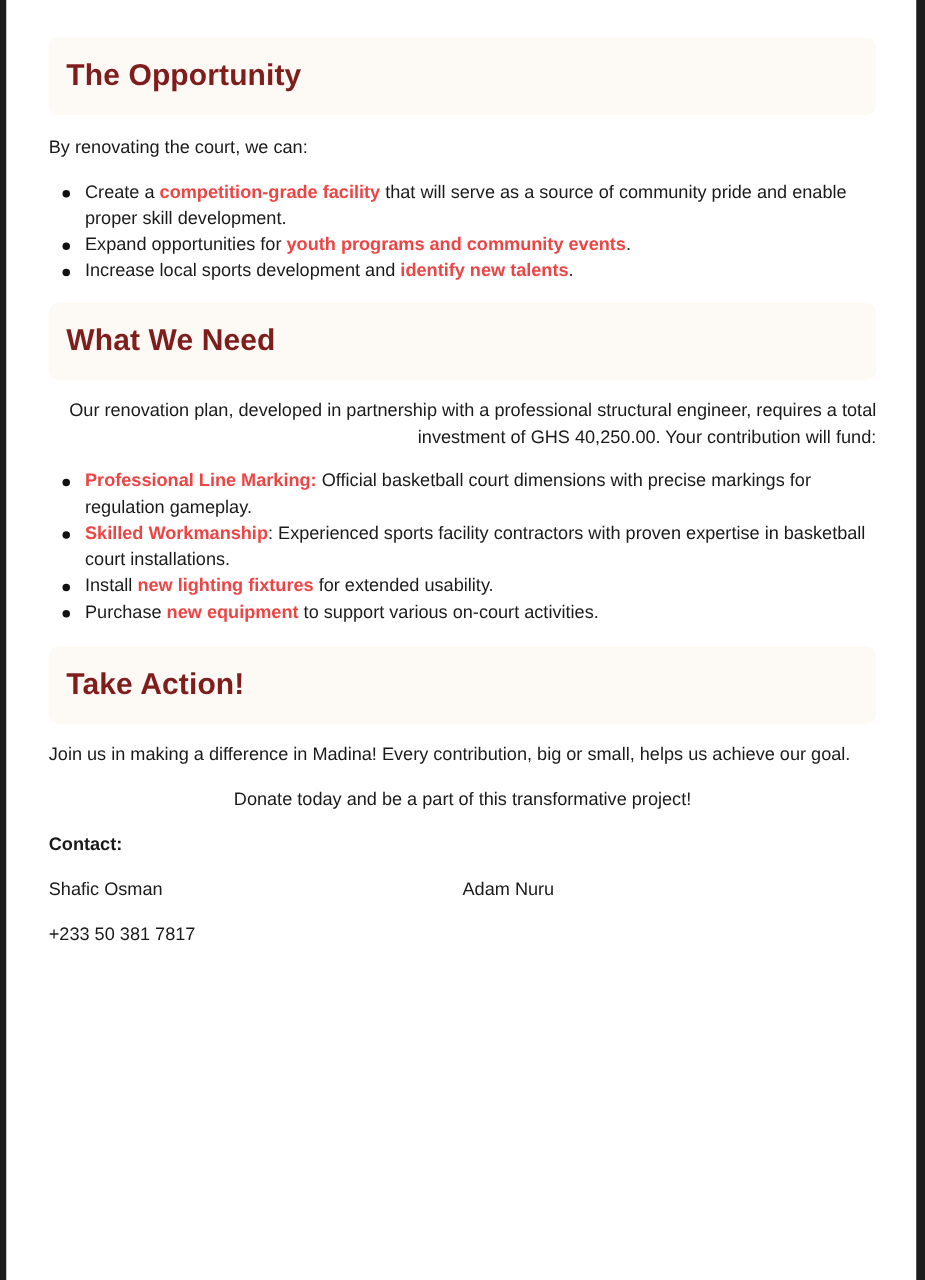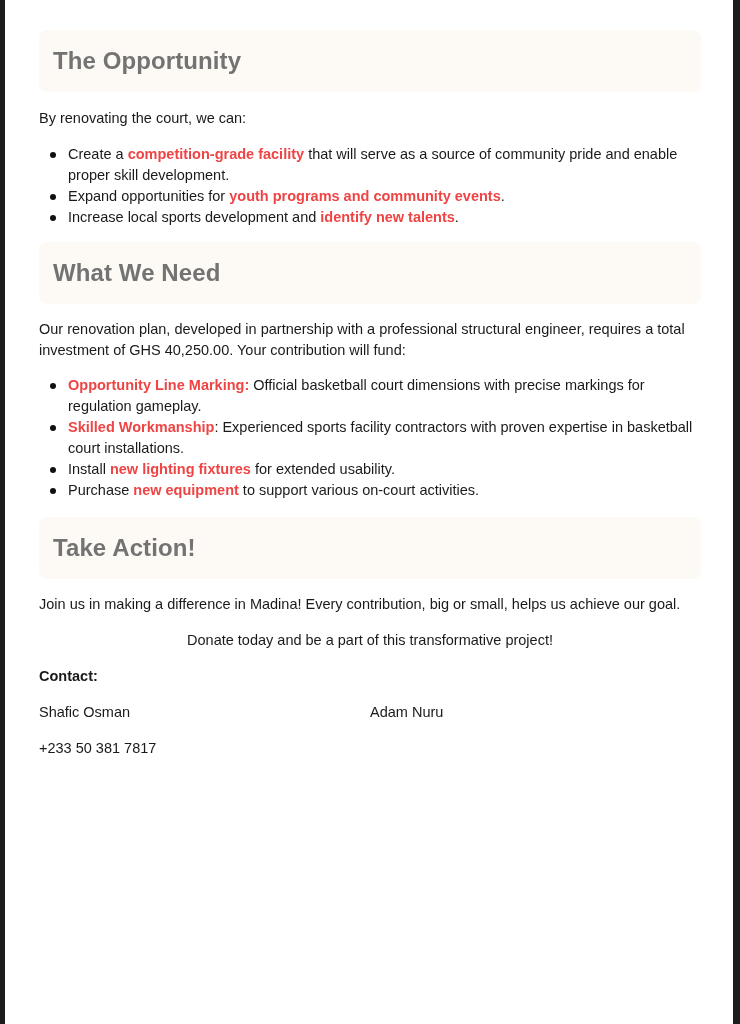--- a/index.html
+++ b/index.html
@@ -32,21 +32,21 @@
       height: 62px;
       display: flex;
       align-items: center;
       padding-left: 14px;
       box-sizing: border-box;
     }
     .section-header h2 {
       margin: 0;
       font-size: 24px;
       font-weight: bold;
-      color: #737373;
+      color: #7f1d1d;
       letter-spacing: 0.1px;
     }
     p {
       margin: 0;
       font-size: 14.5px;
       line-height: 21px;
     }
     ul {
       margin: 0;
       padding: 0 0 0 29px;
@@ -64,21 +64,21 @@
       top: 8px;
       width: 6px;
       height: 6px;
       border-radius: 50%;
       background: #111111;
     }
     b { font-weight: bold; color: #ef4444; }
     .intro1 { margin-top: 16px; }
     .list1 { margin-top: 15px; }
     .sec2 { margin-top: 14px; }
-    .intro2 { margin-top: 15px; }
+    .intro2 { margin-top: 15px; text-align: right; }
     .list2 { margin-top: 14px; }
     .sec3 { margin-top: 16px; }
     .take1 { margin-top: 15px; }
     .take2 { margin-top: 15px; font-weight: normal; text-align: center; }
     .contact-label { margin-top: 15px; font-weight: bold; }
     .contacts {
       display: flex;
       margin-top: 15px;
       justify-content: space-between;
     }
@@ -101,21 +101,21 @@
       <li><span>Create a </span><b>competition-grade facility</b><span> that will serve as a source of community pride and enable proper skill development.</span></li>
       <li><span>Expand opportunities for </span><b>youth programs and community events</b><span>.</span></li>
       <li><span>Increase local sports development and </span><b>identify new talents</b><span>.</span></li>
     </ul>
 
     <div class="section-header sec2">
       <h2>What We Need</h2>
     </div>
     <p class="intro2">Our renovation plan, developed in partnership with a professional structural engineer, requires a total investment of GHS 40,250.00. Your contribution will fund:</p>
     <ul class="list2">
-      <li><span></span><b>Opportunity Line Marking:</b><span> Official basketball court dimensions with precise markings for regulation gameplay.</span></li>
+      <li><span></span><b>Professional Line Marking:</b><span> Official basketball court dimensions with precise markings for regulation gameplay.</span></li>
       <li><span></span><b>Skilled Workmanship</b><span>: Experienced sports facility contractors with proven expertise in basketball court installations.</span></li>
       <li><span>Install </span><b>new lighting fixtures</b><span> for extended usability.</span></li>
       <li><span>Purchase </span><b>new equipment</b><span> to support various on-court activities.</span></li>
     </ul>
 
     <div class="section-header sec3">
       <h2>Take Action!</h2>
     </div>
     <p class="take1">Join us in making a difference in Madina! Every contribution, big or small, helps us achieve our goal.</p>
     <p class="take2">Donate today and be a part of this transformative project!</p>

